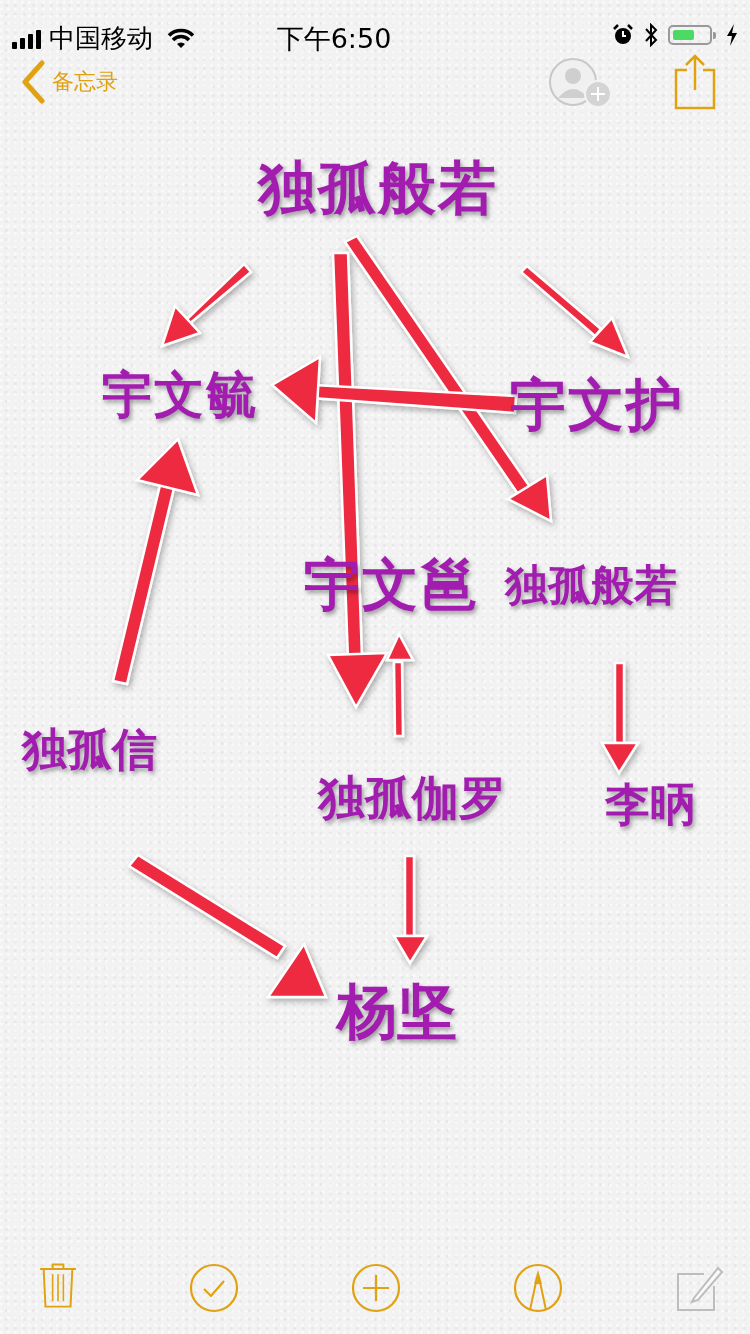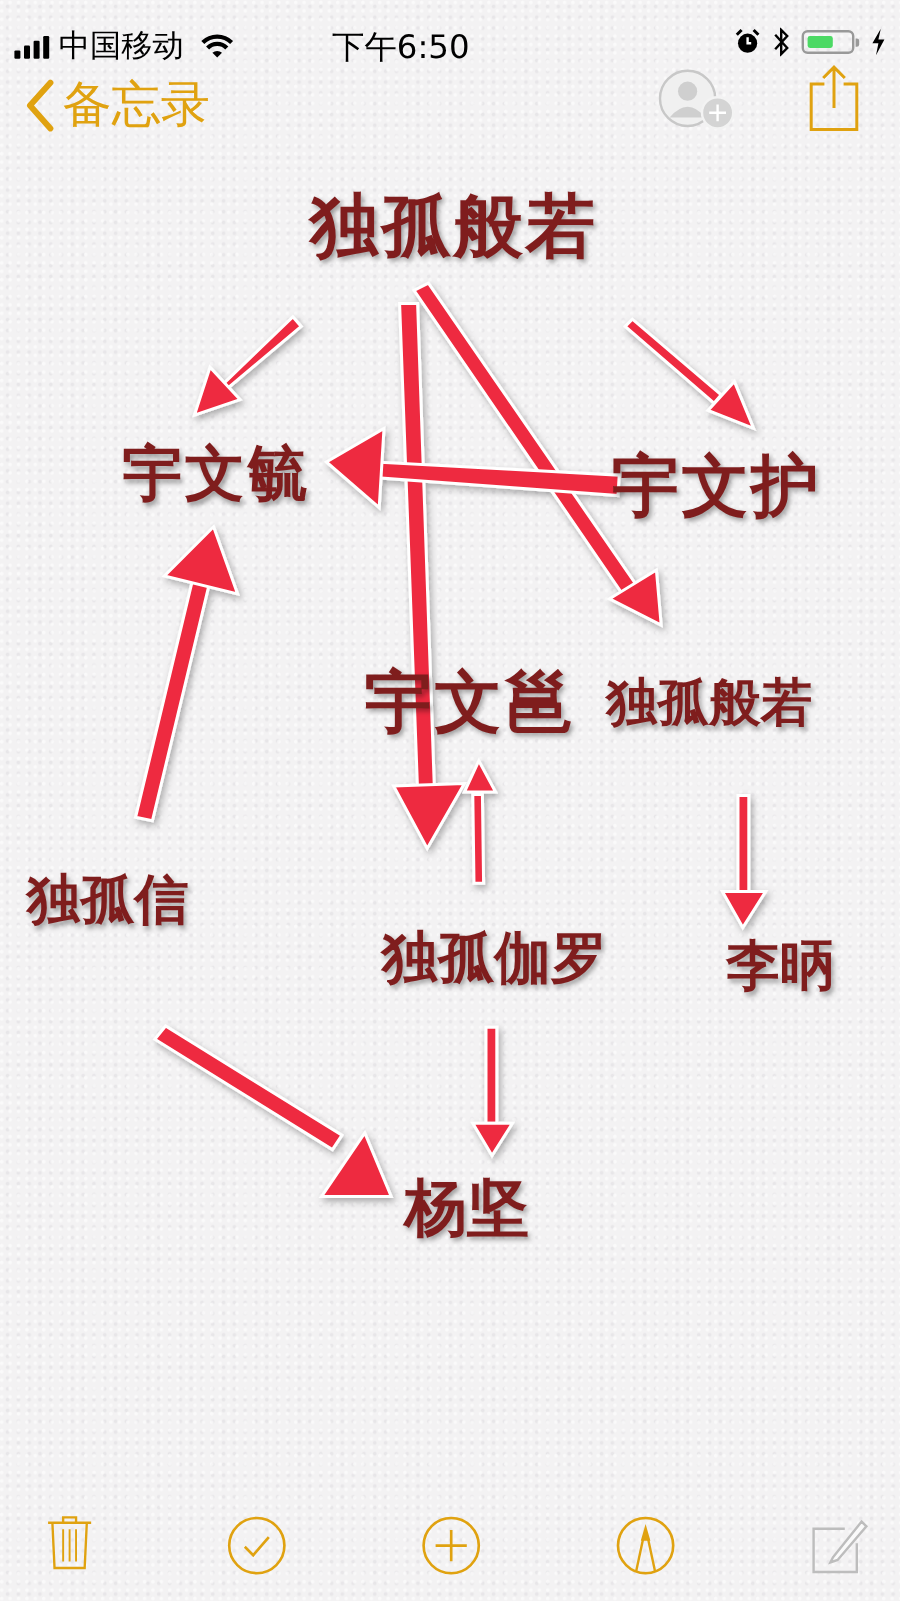--- a/index.html
+++ b/index.html
@@ -19,29 +19,29 @@
   .status-bar .left { position: absolute; left: 12px; top: 5px; display: flex; align-items: center; gap: 8px; }
   .status-bar .center { position: absolute; left: 0; width: 668px; top: 5px; text-align: center; font-size: 27px; }
   .status-bar .right { position: absolute; right: 12px; top: 7px; display: flex; align-items: center; gap: 10px; }
   .signal { display: flex; align-items: flex-end; gap: 3px; height: 20px; }
   .signal span { display: block; width: 5px; background: #000; border-radius: 1px; }
   .battery { width: 44px; height: 20px; border: 2px solid #999; border-radius: 5px; position: relative; box-sizing: border-box; }
   .battery .fill { position: absolute; left: 3px; top: 3px; bottom: 3px; width: 21px; background: #4cd964; border-radius: 2px; }
   .battery .nub { position: absolute; right: -6px; top: 5px; width: 3px; height: 7px; background: #999; border-radius: 0 2px 2px 0; }
 
   .nav-bar { position: absolute; top: 50px; left: 0; width: 750px; height: 70px; }
-  .back-btn { position: absolute; left: 20px; top: 10px; display: flex; align-items: center; gap: 6px; color: #e0a210; font-size: 41px; cursor: pointer; }
+  .back-btn { position: absolute; left: 20px; top: 10px; display: flex; align-items: center; gap: 6px; color: #e0a210; font-size: 22px; cursor: pointer; }
   .nav-icon { position: absolute; cursor: pointer; }
 
   .canvas { position: absolute; left: 0; top: 0; width: 750px; height: 1334px; pointer-events: none; }
   .canvas svg { position: absolute; left: 0; top: 0; }
 
   .name {
     position: absolute; font-family: "DejaVu Sans", sans-serif; font-weight: bold;
-    color: #7f1d1d; white-space: nowrap; letter-spacing: 2px;
+    color: #a21caf; white-space: nowrap; letter-spacing: 2px;
     text-shadow: 2px 3px 4px rgba(0,0,0,0.35);
   }
 
   .toolbar { position: absolute; left: 0; top: 1250px; width: 750px; height: 84px; }
   .tool { position: absolute; top: 14px; width: 52px; height: 52px; cursor: pointer; }
 </style>
 </head>
 <body>
 
 <div class="status-bar">
@@ -162,21 +162,21 @@
 </div>
 
 <div class="name" style="left:258px; top:150px; font-size:58px;">独孤般若</div>
 <div class="name" style="left:102px; top:362px; font-size:50px;font-family:Liberation Serif, serif;">宇文毓</div>
 <div class="name" style="left:510px; top:368px; font-size:56px;">宇文护</div>
 <div class="name" style="left:304px; top:548px; font-size:56px;">宇文邕</div>
 <div class="name" style="left:505px; top:557px; font-size:43px; letter-spacing:0;">独孤般若</div>
 <div class="name" style="left:22px; top:720px; font-size:45px; letter-spacing:0;">独孤信</div>
 <div class="name" style="left:318px; top:767px; font-size:47px; letter-spacing:0;">独孤伽罗</div>
 <div class="name" style="left:570px; top:775px; font-size:45px; letter-spacing:0;margin-left:35px;">李昞</div>
-<div class="name" style="left:337px; top:972px; font-size:52px; letter-spacing:0;">杨坚</div>
+<div class="name" style="left:337px; top:972px; font-size:60px; letter-spacing:0;">杨坚</div>
 
 <div class="toolbar">
   <svg class="tool" style="left:32px; top:10px" width="46" height="58" viewBox="0 0 46 58">
     <path d="M3 10 H43 M17 10 V5 H29 V10" stroke="#e0a210" stroke-width="2.2" fill="none"></path>
     <path d="M7 10 L9 52 H37 L39 10" stroke="#e0a210" stroke-width="2.2" fill="none"></path>
     <path d="M17 16 V46 M23 16 V46 M29 16 V46" stroke="#e0a210" stroke-width="1.8"></path>
   </svg>
   <svg class="tool" style="left:188px; top:12px" width="52" height="52" viewBox="0 0 52 52">
     <ellipse cx="26" cy="26" rx="23" ry="23" stroke="#e0a210" stroke-width="2.2" fill="none"></ellipse>
     <path d="M16 27 L23 34 L36 19" stroke="#e0a210" stroke-width="2.2" fill="none"></path>

